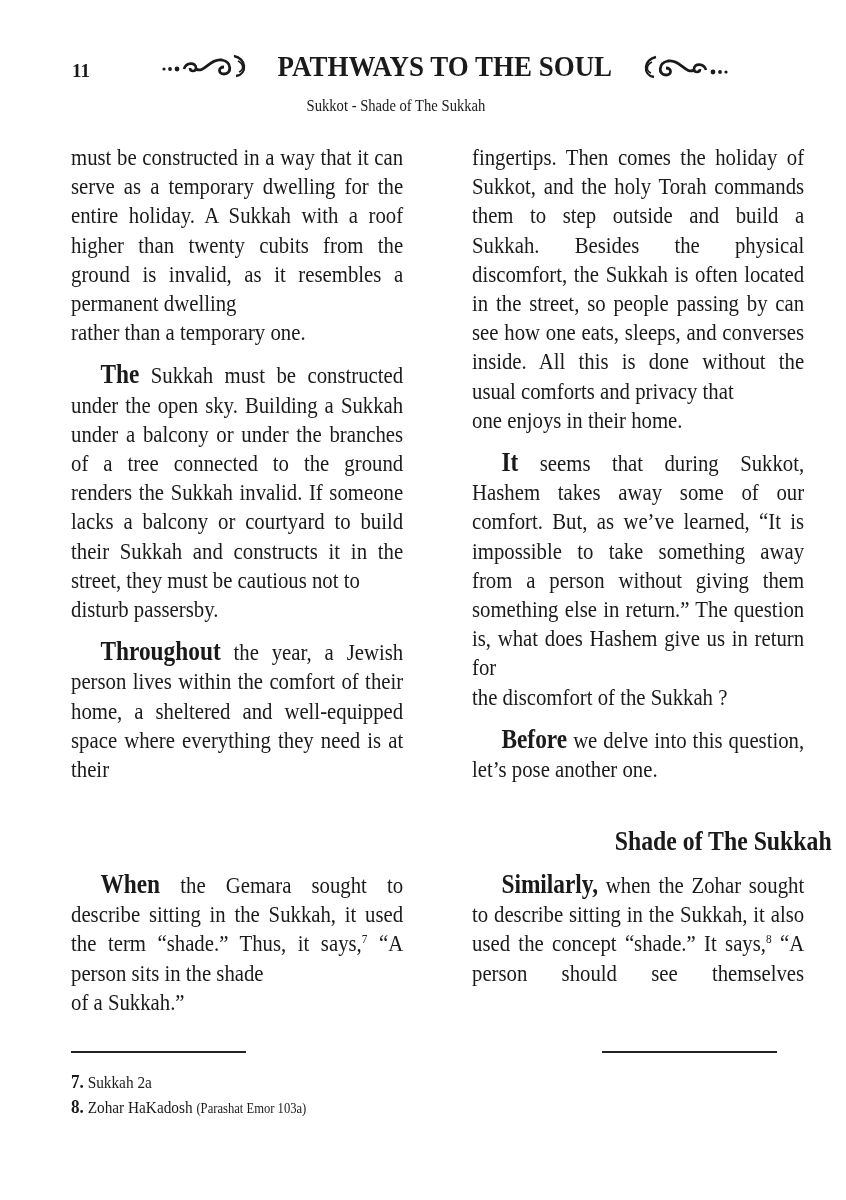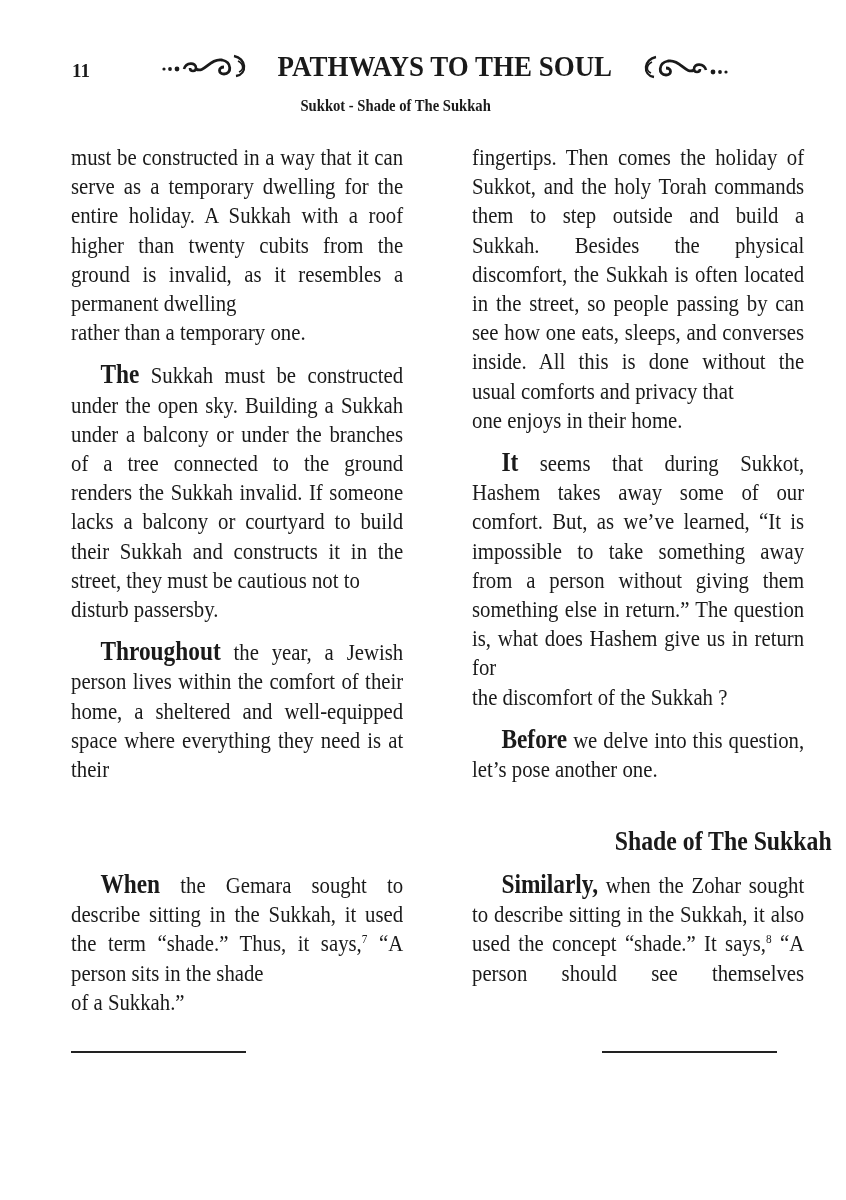--- a/index.html
+++ b/index.html
@@ -43,21 +43,21 @@
     display: inline-block;
     vertical-align: middle;
   }
   .subhead {
     position: absolute;
     left: 0;
     width: 792px;
     top: 96px;
     text-align: center;
     font-size: 17px;
-    font-weight: bold;
+    font-weight: normal;
   }
   .subhead span {
     display: inline-block;
     transform: scaleX(0.86);
   }
   .col {
     position: absolute;
     width: 332px;
     font-size: 24px;
     line-height: 29.2px;
@@ -244,13 +244,26 @@
     </p>
   </div>
 </div>
 
 <div class="rule-wrap">
   <div class="rule-line rule-left"></div>
   <div class="rule-line rule-right"></div>
 </div>
 
 <div class="footnotes">
+  <div class="fn-row">
+    <span class="t">
+      <span class="fn-num">7.</span>
+      <span>Sukkah 2a</span>
+    </span>
+  </div>
+  <div class="fn-row">
+    <span class="t">
+      <span class="fn-num">8.</span>
+      <span>Zohar HaKadosh</span>
+      <span class="fn-small">(Parashat Emor 103a)</span>
+    </span>
+  </div>
 </div>
 
 </body></html>

